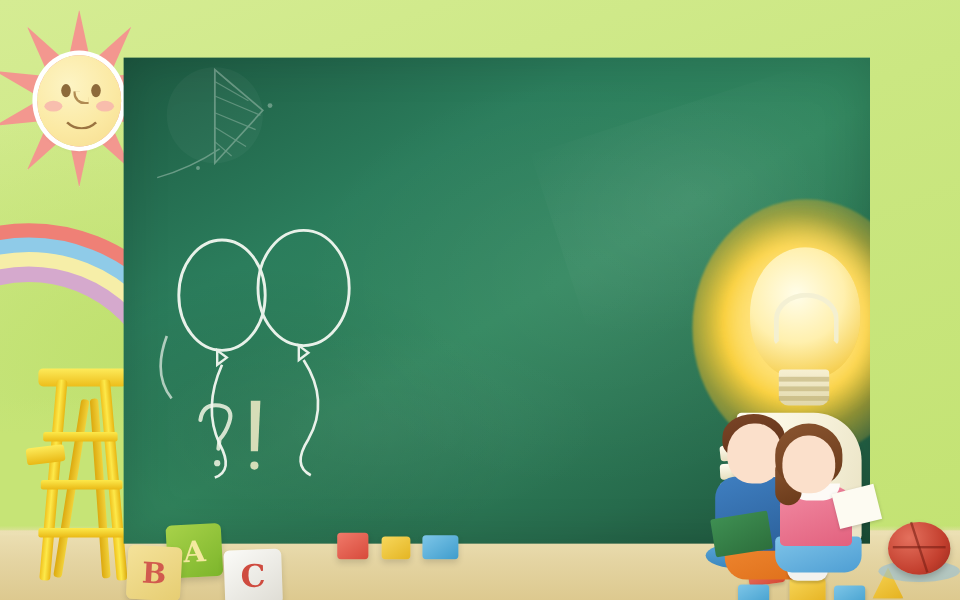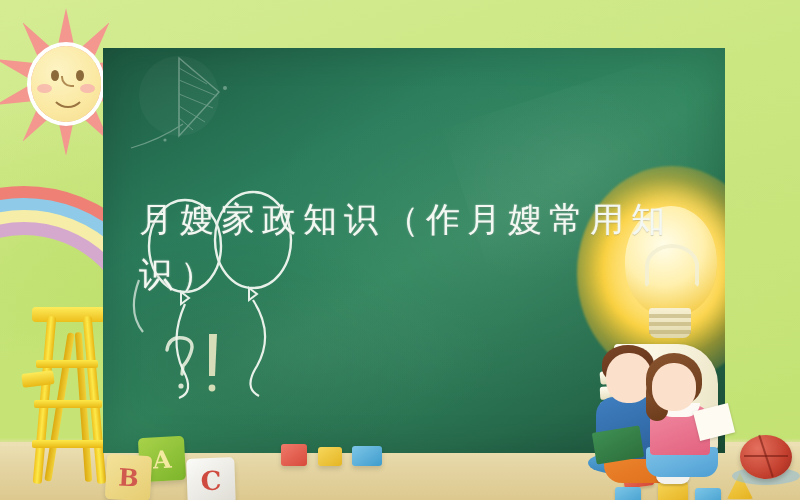--- a/index.html
+++ b/index.html
@@ -518,21 +518,20 @@
       <div class="bulb-glow"></div>
       <div class="bulb-shape"></div>
       <div class="bulb-fil"></div>
       <div class="bulb-base">
         <i style="top:6px"></i>
           <i style="top:14px"></i>
           <i style="top:22px"></i>
       </div>
     </div>
 
-    <div class="board-text"><span>月嫂家政知识（作月嫂常用知识）</span></div>
   </div>
 
   <div class="open-book">
     <div class="ob-leaf" style="top:26px; transform:rotate(-6deg)"></div>
     <div class="ob-leaf" style="top:42px; transform:rotate(-3deg)"></div>
     <div class="ob-leaf" style="top:58px;"></div>
     <div class="ob-leaf" style="top:74px; transform:rotate(3deg)"></div>
     <div class="ob-page"></div>
     <div class="ob-spine"></div>
   </div>

